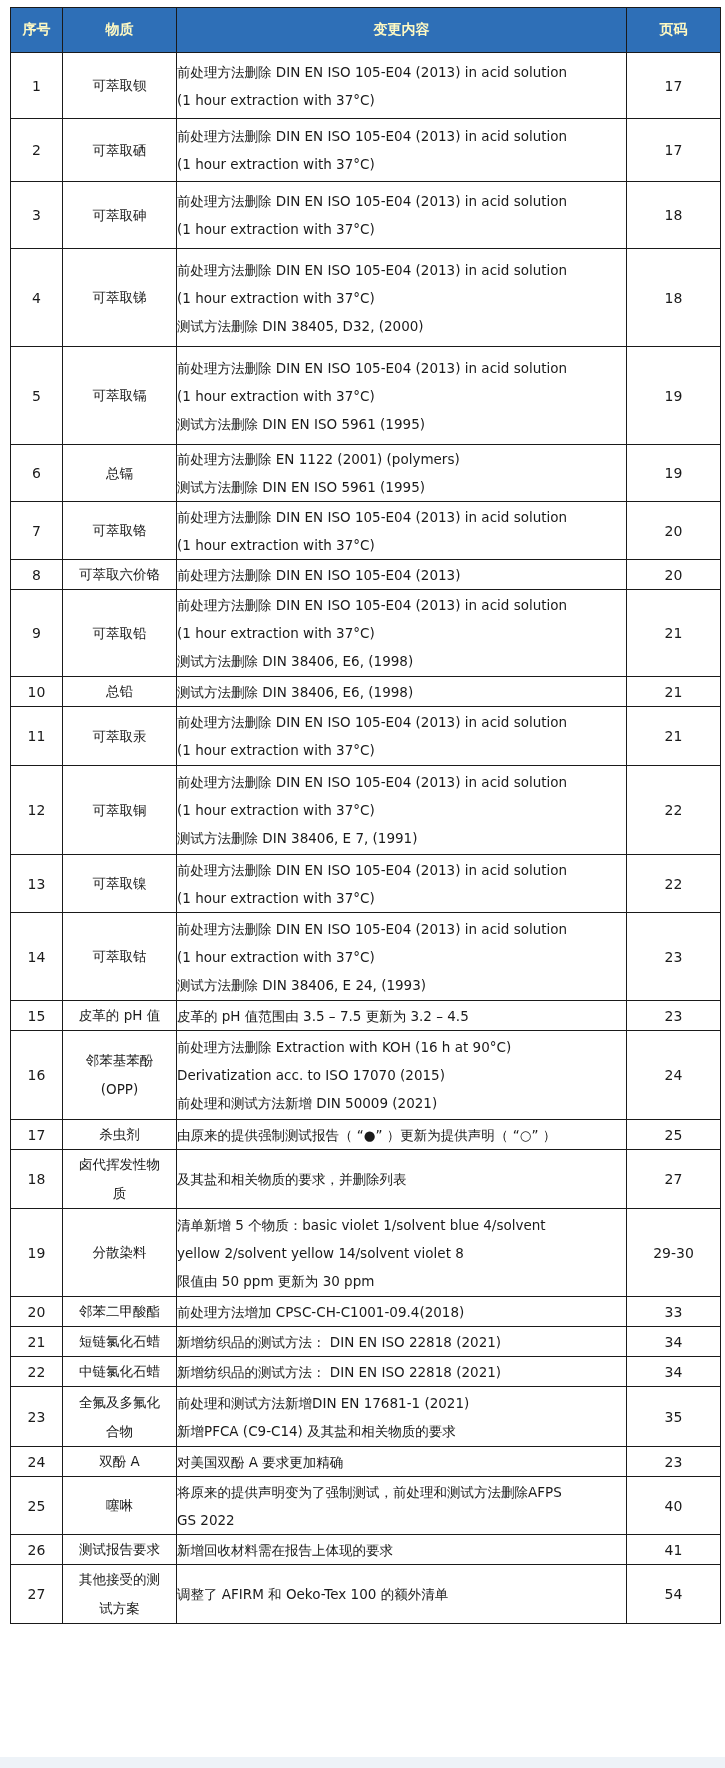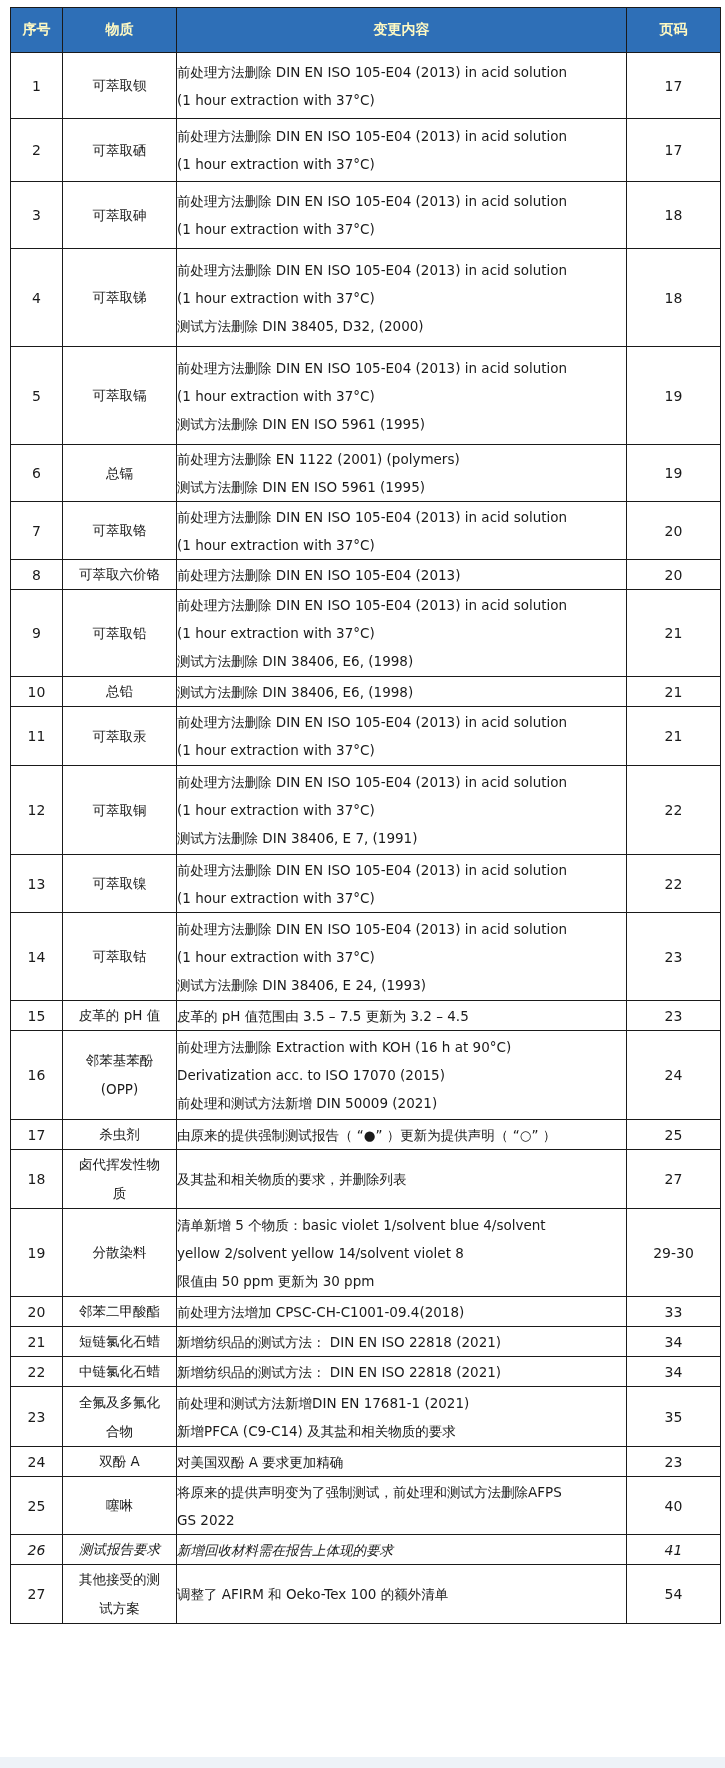--- a/index.html
+++ b/index.html
@@ -288,21 +288,21 @@
       </tr>
       <tr style="height: 58px;">
         <td class="no">25</td>
         <td class="sub">噻啉</td>
         <td class="chg">
           <span class="ln">将原来的提供声明变为了强制测试，前处理和测试方法删除AFPS</span>
           <span class="ln">GS 2022</span>
         </td>
         <td class="pg">40</td>
       </tr>
-      <tr style="height: 29px; font-style: italic;">
+      <tr style="height: 29px;">
         <td class="no">26</td>
         <td class="sub">测试报告要求</td>
         <td class="chg">
           <span class="ln">新增回收材料需在报告上体现的要求</span>
         </td>
         <td class="pg">41</td>
       </tr>
       <tr style="height: 58px;">
         <td class="no">27</td>
         <td class="sub">

